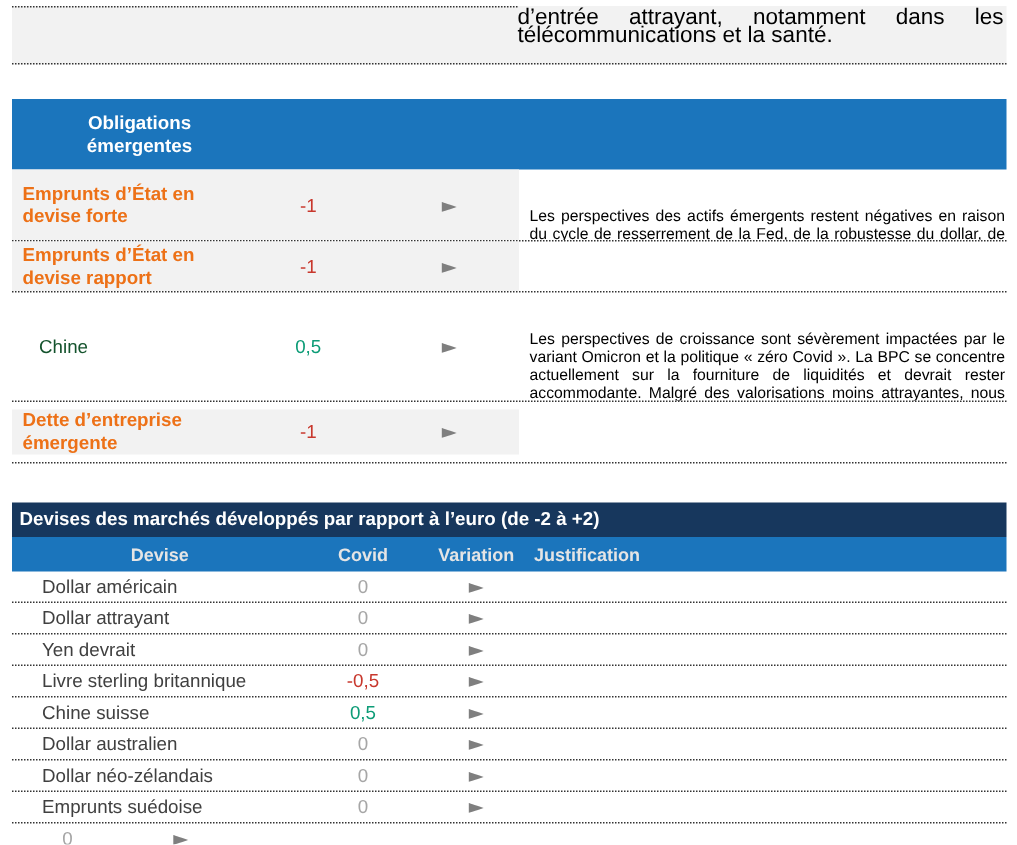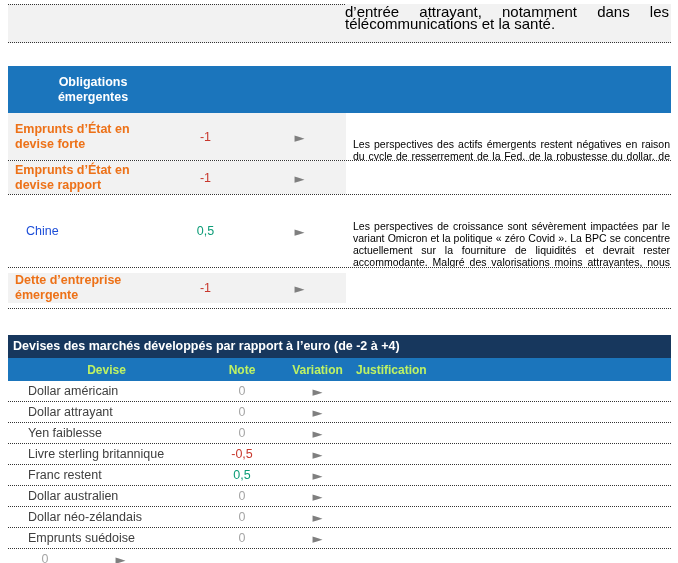--- a/index.html
+++ b/index.html
@@ -46,21 +46,21 @@
   .ob-row.r2 { height: 34px; }
   .ob-row.r3 { height: 73px; }
   .ob-row.r4 { height: 41px; align-items: center; }
   .ob-left { width: 338px; display: flex; align-items: center; }
   .ob-left.shaded { background: #f2f2f2; }
   .ob-label {
     width: 150px; padding-left: 7px;
     font-size: 12.5px; line-height: 15px;
   }
   .ob-label.orange { color: var(--orange); font-weight: bold; }
-  .ob-label.plain { color: #1d4ed8; padding-left: 18px; }
+  .ob-label.plain { color: #14532d; padding-left: 18px; }
   .ob-note { width: 95px; text-align: center; font-size: 12.5px; }
   .ob-var { flex: 1; text-align: center; }
   .arrow {
     color: #7f7f7f; font-size: 13px;
     font-family: "DejaVu Sans", sans-serif;
   }
   .ob-justif {
     flex: 1; padding: 1px 1px 0 7px;
     font-size: 10.5px; line-height: 12px;
     color: #000; text-align: justify;
@@ -79,21 +79,21 @@
     background: var(--navy);
     color: #fff; font-weight: bold;
     font-size: 12.5px;
     height: 23px; line-height: 23px;
     padding-left: 5px;
   }
   .dev-header {
     background: var(--blue);
     height: 23px;
     display: flex; align-items: center;
-    color: #bef264; font-weight: bold; font-size: 12px;
+    color: #e5e5e5; font-weight: bold; font-size: 12px;
   }
   .dev-row {
     display: flex; align-items: center;
     height: 21px;
     border-bottom: 1px dotted #333;
     font-size: 12.5px; color: #404040;
   }
   .c-devise { width: 197px; padding-left: 20px; }
   .dev-header .c-devise { padding-left: 0; text-align: center; }
   .c-note { width: 74px; text-align: center; }
@@ -145,59 +145,59 @@
 
   <div class="ob-row r4">
     <div class="ob-left shaded">
       <div class="ob-label orange">Dette d’entreprise émergente</div>
       <div class="ob-note note-neg">-1</div>
       <div class="ob-var"><span class="arrow">►</span></div>
     </div>
     <div class="ob-justif"></div>
   </div>
 
-  <div class="dev-title">Devises des marchés développés par rapport à l’euro (de -2 à +4)</div>
+  <div class="dev-title">Devises des marchés développés par rapport à l’euro (de -2 à +2)</div>
 
   <div class="dev-header">
     <div class="c-devise">Devise</div>
-    <div class="c-note">Note</div>
+    <div class="c-note">Covid</div>
     <div class="c-var">Variation</div>
     <div class="c-justif">Justification</div>
   </div>
 
   <div class="dev-row">
     <div class="c-devise">Dollar américain</div>
     <div class="c-note note-zero">0</div>
     <div class="c-var"><span class="arrow">►</span></div>
     <div class="c-justif"></div>
   </div>
 
   <div class="dev-row">
     <div class="c-devise">Dollar attrayant</div>
     <div class="c-note note-zero">0</div>
     <div class="c-var"><span class="arrow">►</span></div>
     <div class="c-justif"></div>
   </div>
 
   <div class="dev-row">
-    <div class="c-devise">Yen faiblesse</div>
+    <div class="c-devise">Yen devrait</div>
     <div class="c-note note-zero">0</div>
     <div class="c-var"><span class="arrow">►</span></div>
     <div class="c-justif"></div>
   </div>
 
   <div class="dev-row">
     <div class="c-devise">Livre sterling britannique</div>
     <div class="c-note note-neg">-0,5</div>
     <div class="c-var"><span class="arrow">►</span></div>
     <div class="c-justif"></div>
   </div>
 
   <div class="dev-row">
-    <div class="c-devise">Franc restent</div>
+    <div class="c-devise">Chine suisse</div>
     <div class="c-note note-pos">0,5</div>
     <div class="c-var"><span class="arrow">►</span></div>
     <div class="c-justif"></div>
   </div>
 
   <div class="dev-row">
     <div class="c-devise">Dollar australien</div>
     <div class="c-note note-zero">0</div>
     <div class="c-var"><span class="arrow">►</span></div>
     <div class="c-justif"></div>

